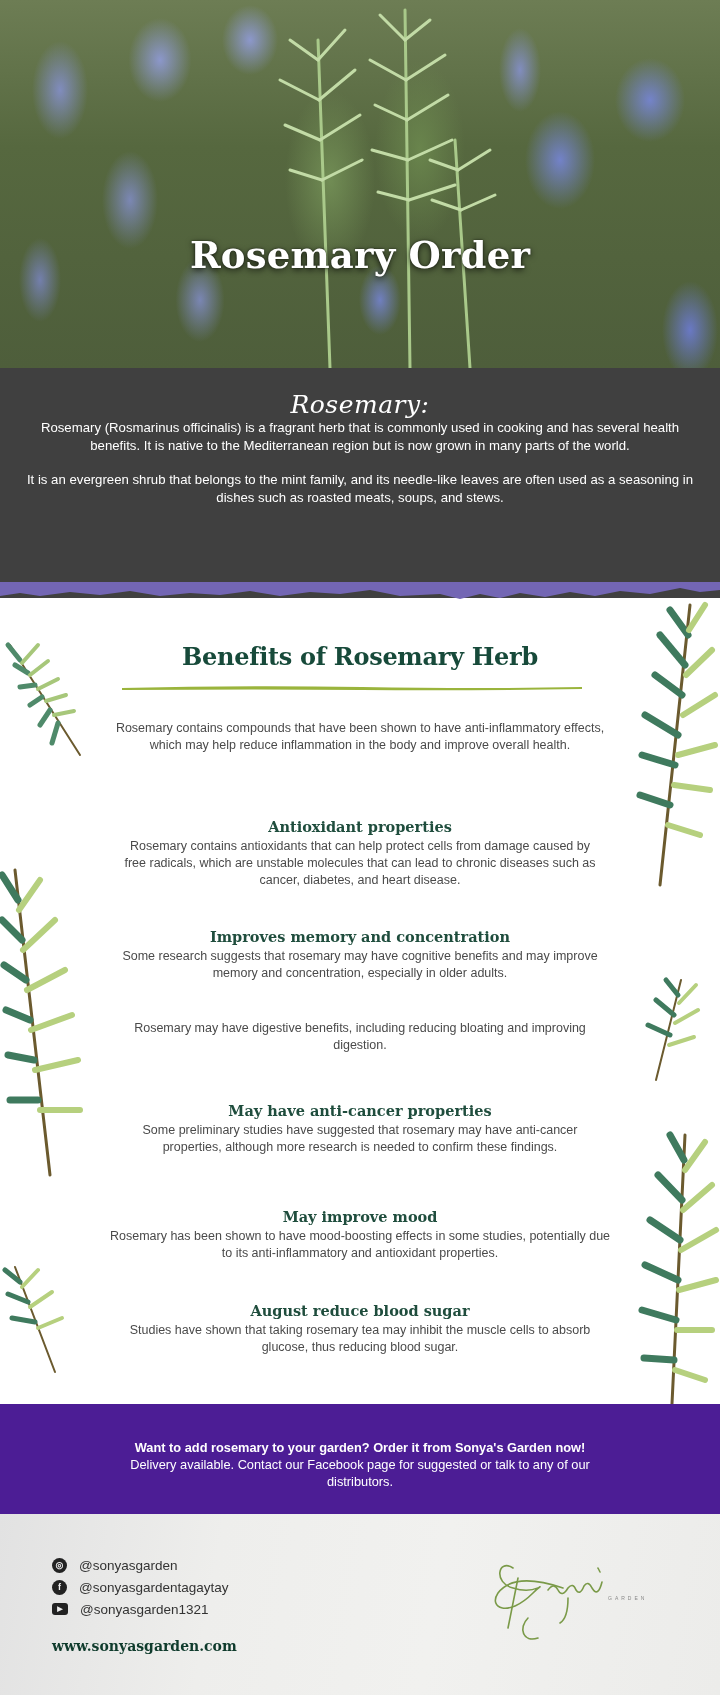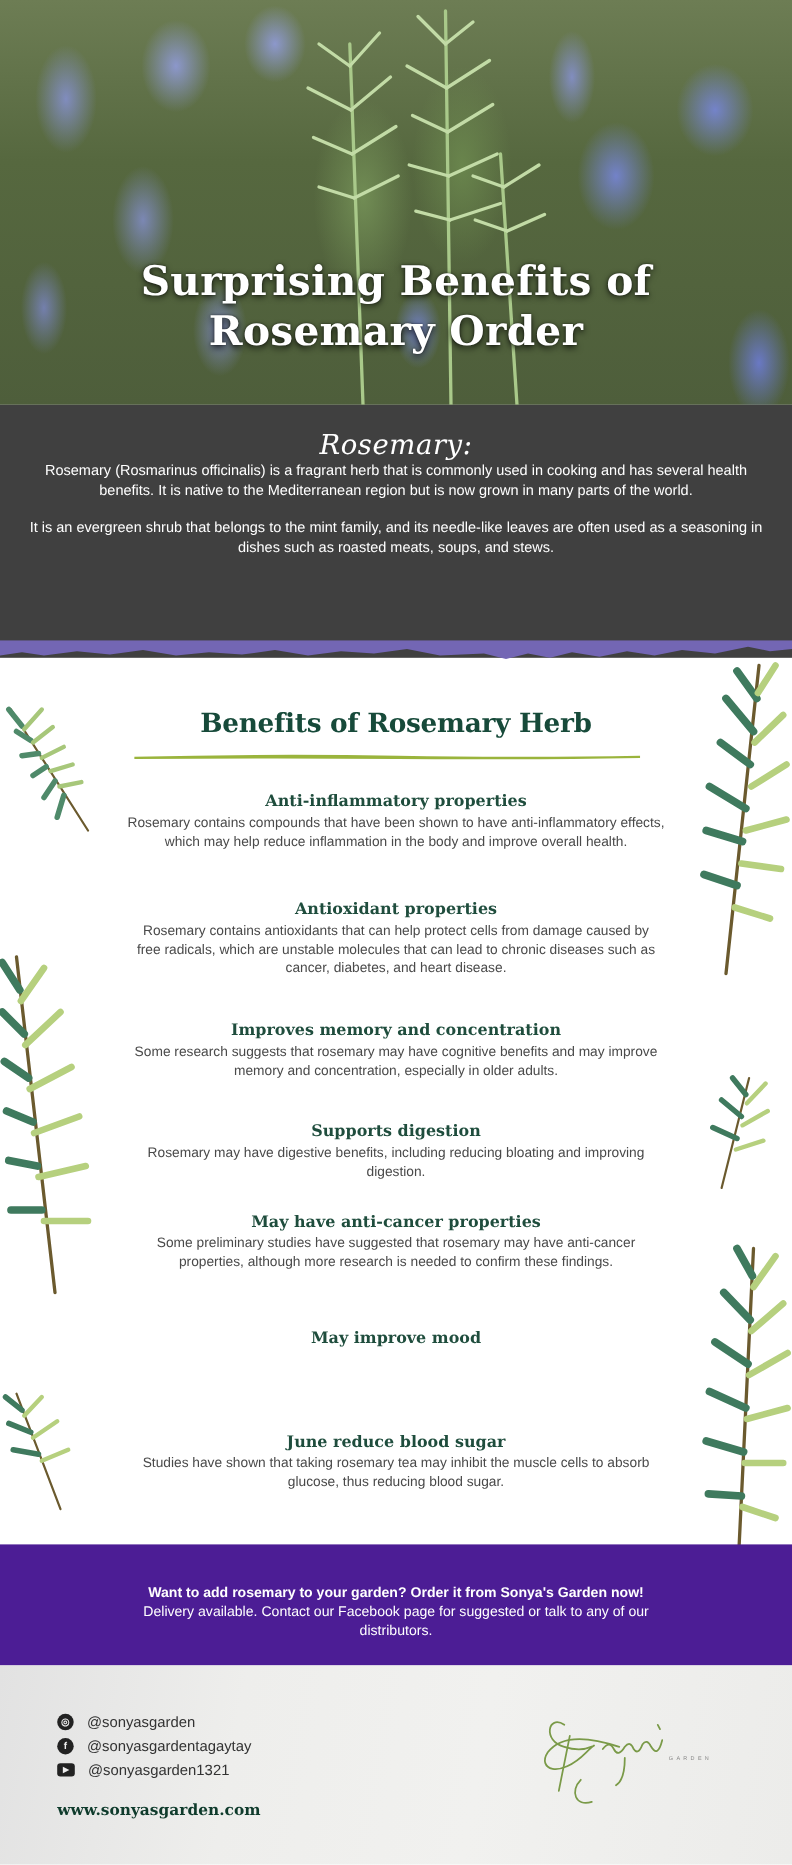--- a/index.html
+++ b/index.html
@@ -91,64 +91,62 @@
         <path d="M408 160 L452 140"></path>
       <path d="M409 200 L378 192"></path>
         <path d="M409 200 L455 185"></path>
       <path d="M458 170 L430 160"></path>
         <path d="M458 170 L490 150"></path>
       <path d="M461 210 L432 200"></path>
         <path d="M461 210 L495 195"></path>
     </g>
   </svg>
   <div class="hero-title">
-    <div>Surprising Benefits of</div>
     <div>Rosemary Order</div>
   </div>
 </div>
 
 <div class="intro">
   <div class="intro-title">Rosemary:</div>
   <p class="p1">Rosemary (Rosmarinus officinalis) is a fragrant herb that is commonly used in cooking and has several health benefits. It is native to the Mediterranean region but is now grown in many parts of the world.</p>
   <p class="p2">It is an evergreen shrub that belongs to the mint family, and its needle-like leaves are often used as a seasoning in dishes such as roasted meats, soups, and stews.</p>
 </div>
 <svg class="torn" viewBox="0 0 720 30" preserveAspectRatio="none">
   <path d="M0 0 L720 0 L720 8 L700 10 L680 6 L650 12 L620 9 L595 14 L570 10 L545 15 L520 11 L500 16 L480 12 L460 17 L440 12 L400 14 L370 8 L340 12 L310 10 L280 14 L250 9 L220 13 L190 11 L160 14 L130 9 L100 13 L70 10 L40 14 L20 11 L0 14 Z" fill="#7366b4"></path>
 </svg>
 
 <div class="benefits-title">Benefits of Rosemary Herb</div>
 <svg class="brush" viewBox="0 0 460 8" preserveAspectRatio="none">
   <path d="M0 4 Q120 1 240 3 T460 3 L460 5 Q340 7 240 6 T0 6 Z" fill="#9ab43c"></path>
 </svg>
 
 <div class="benefit" style="top:720px">
-  <h3>Anti-inflammatory properties</h3>
   <p style="padding:0 10px">Rosemary contains compounds that have been shown to have anti-inflammatory effects, which may help reduce inflammation in the body and improve overall health.</p>
 </div>
 <div class="benefit" style="top:818px">
   <h3>Antioxidant properties</h3>
   <p style="padding:0 30px">Rosemary contains antioxidants that can help protect cells from damage caused by free radicals, which are unstable molecules that can lead to chronic diseases such as cancer, diabetes, and heart disease.</p>
 </div>
 <div class="benefit" style="top:928px">
   <h3>Improves memory and concentration</h3>
   <p style="padding:0 10px">Some research suggests that rosemary may have cognitive benefits and may improve memory and concentration, especially in older adults.</p>
 </div>
 <div class="benefit" style="top:1020px">
-  <h3>Supports digestion</h3>
   <p style="padding:0 40px">Rosemary may have digestive benefits, including reducing bloating and improving digestion.</p>
 </div>
 <div class="benefit" style="top:1102px">
   <h3>May have anti-cancer properties</h3>
   <p style="padding:0 45px">Some preliminary studies have suggested that rosemary may have anti-cancer properties, although more research is needed to confirm these findings.</p>
 </div>
 <div class="benefit" style="top:1208px">
   <h3>May improve mood</h3>
+  <p style="padding:0 15px">Rosemary has been shown to have mood-boosting effects in some studies, potentially due to its anti-inflammatory and antioxidant properties.</p>
 </div>
 <div class="benefit" style="top:1302px">
-  <h3>June reduce blood sugar</h3>
+  <h3>August reduce blood sugar</h3>
   <p style="padding:0 20px">Studies have shown that taking rosemary tea may inhibit the muscle cells to absorb glucose, thus reducing blood sugar.</p>
 </div>
 
 <svg class="sprig" style="left:0;top:625px" width="90" height="140">
   <g stroke-linecap="round">
     <path d="M10 20 L80 130" stroke="#6b5a2e" stroke-width="2"></path>
     <g stroke="#4f8a6a" stroke-width="5">
       <path d="M20 35 L8 20"></path>
         <path d="M28 48 L15 40"></path>
         <path d="M35 60 L20 62"></path>

